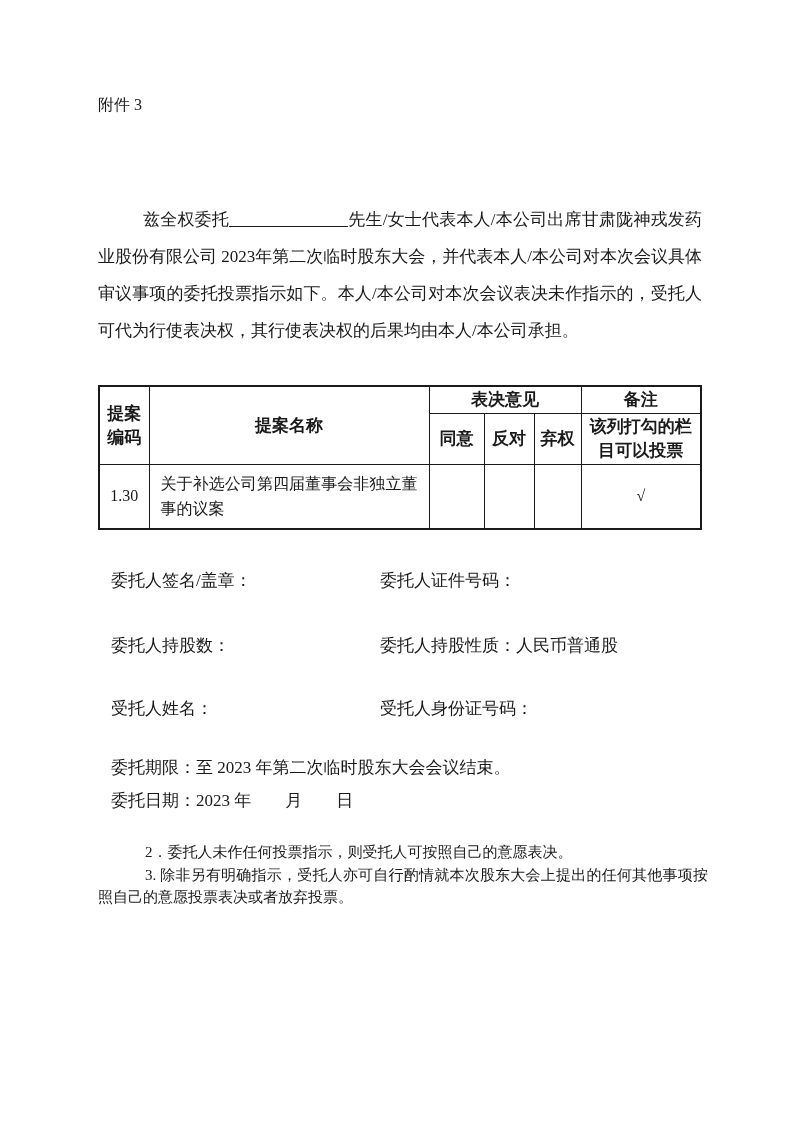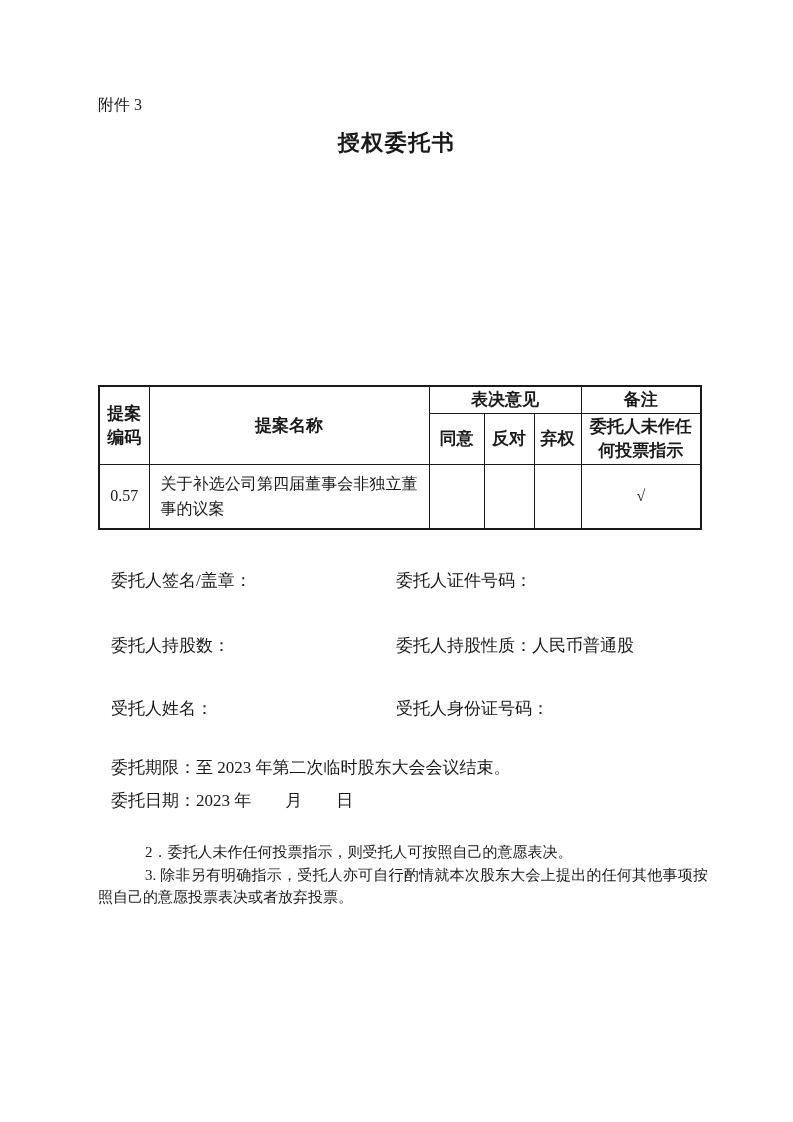--- a/index.html
+++ b/index.html
@@ -45,42 +45,42 @@
   table.proposals th { font-weight: bold; line-height: 24px; }
   tr.hdr-top th { height: 26px; }
   tr.hdr-sub th { height: 48px; }
   tr.data-row td { height: 64px; font-size: 16px; }
   td.cell-name, th.col-name {}
   tr.data-row td.cell-name {
     text-align: left; padding: 2px 11px; line-height: 25px; text-align: justify;
   }
   .fields-row { position: absolute; left: 98px; width: 604px; font-size: 17px; }
   .fields-row .f-left  { position: absolute; left: 13px; top: 0; white-space: nowrap; }
-  .fields-row .f-right { position: absolute; left: 298px; top: 0; white-space: nowrap; }
+  .fields-row .f-right { position: absolute; left: 282px; top: 0; white-space: nowrap; }
   .row-sign  { top: 569px; }
   .row-share { top: 634px; }
   .row-trust { top: 697px; }
   .term-line { position: absolute; left: 111px; top: 756px; font-size: 17px; white-space: nowrap; }
   .date-line { position: absolute; left: 111px; top: 789px; font-size: 17px; white-space: nowrap; }
   .note { font-size: 15px; }
   .note-1 { position: absolute; left: 98px;  top: 818px; width: 612px; white-space: nowrap; }
   .note-2 { position: absolute; left: 145px; top: 843px; white-space: nowrap; }
   .note-3 { position: absolute; left: 98px;  top: 864px; width: 610px;
             text-indent: 47px; line-height: 22px; text-align: justify; }
   .note-4 { position: absolute; left: 145px; top: 907px; white-space: nowrap; }
 </style>
 </head>
 <body>
 
 <div class="page">
 
   <div class="attachment">附件 3</div>
 
-  <div class="doc-title">授权委托书</div>
 
+  <p class="intro"><span>兹全权委托</span><span class="blank-line"></span><span>先生/女士代表本人/本公司出席甘肃陇神戎发药业股份有限公司 2023年第二次临时股东大会，并代表本人/本公司对本次会议具体审议事项的委托投票指示如下。本人/本公司对本次会议表决未作指示的，受托人可代为行使表决权，其行使表决权的后果均由本人/本公司承担。</span></p>
 
   <table class="proposals">
     <colgroup>
       <col style="width:50px">
       <col style="width:280px">
       <col style="width:55px">
       <col style="width:50px">
       <col style="width:47px">
       <col style="width:120px">
     </colgroup>
@@ -88,24 +88,24 @@
       <tr class="hdr-top">
         <th rowspan="2">提案编码</th>
         <th rowspan="2" class="col-name">提案名称</th>
         <th colspan="3">表决意见</th>
         <th>备注</th>
       </tr>
       <tr class="hdr-sub">
         <th>同意</th>
         <th>反对</th>
         <th>弃权</th>
-        <th>委托人未作任何投票指示</th>
+        <th>该列打勾的栏目可以投票</th>
       </tr>
       <tr class="data-row">
-        <td>0.57</td>
+        <td>1.30</td>
         <td class="cell-name">关于补选公司第四届董事会非独立董事的议案</td>
         <td></td>
         <td></td>
         <td></td>
         <td>√</td>
       </tr>
     </tbody>
   </table>
 
   <div class="fields-row row-sign">

